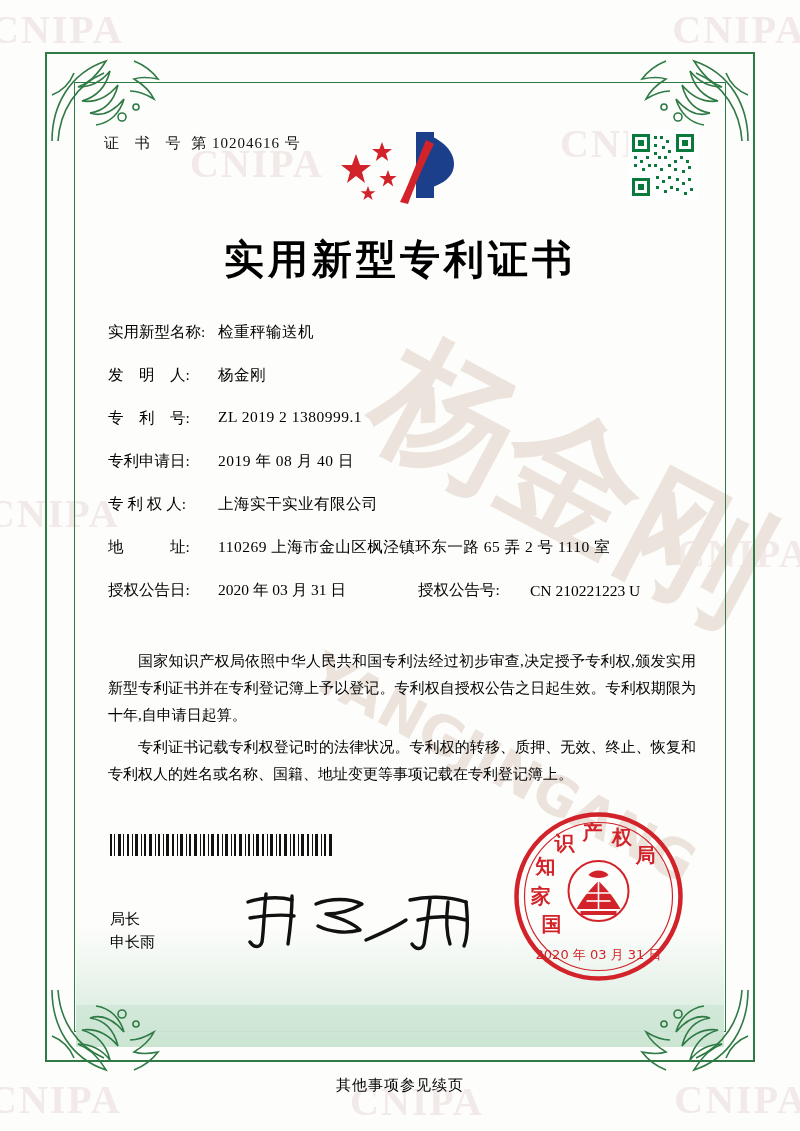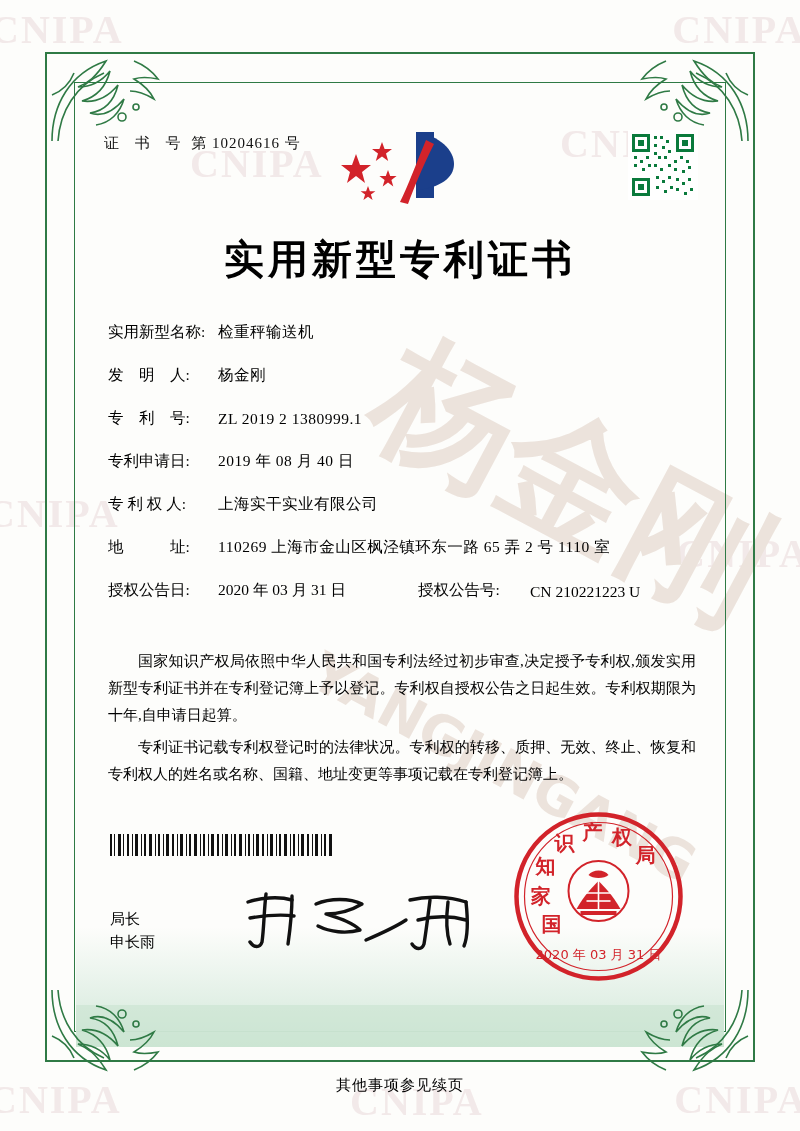--- a/index.html
+++ b/index.html
@@ -125,30 +125,30 @@
 
   .fields {
     position: absolute;
     left: 34px; top: 240px;
     width: 590px;
     font-size: 15.5px;
     color: #000;
   }
   .row {
     display: flex;
-    align-items: center;
+    align-items: flex-start;
     margin-bottom: 22px;
   }
   .label {
     width: 110px;
     flex: 0 0 110px;
     white-space: nowrap;
   }
   .value { flex: 1; letter-spacing: .5px; }
-  .row-two { display: flex; align-items: flex-end; }
+  .row-two { display: flex; align-items: center; }
   .row-two .label2 { width: 110px; flex: 0 0 110px; }
   .row-two .val2 { flex: 0 0 200px; }
   .row-two .label3 { flex: 0 0 112px; text-align: left; }
   .row-two .val3 { flex: 1; }
 
   .para {
     position: absolute;
     left: 34px;
     width: 588px;
     font-size: 15px;

